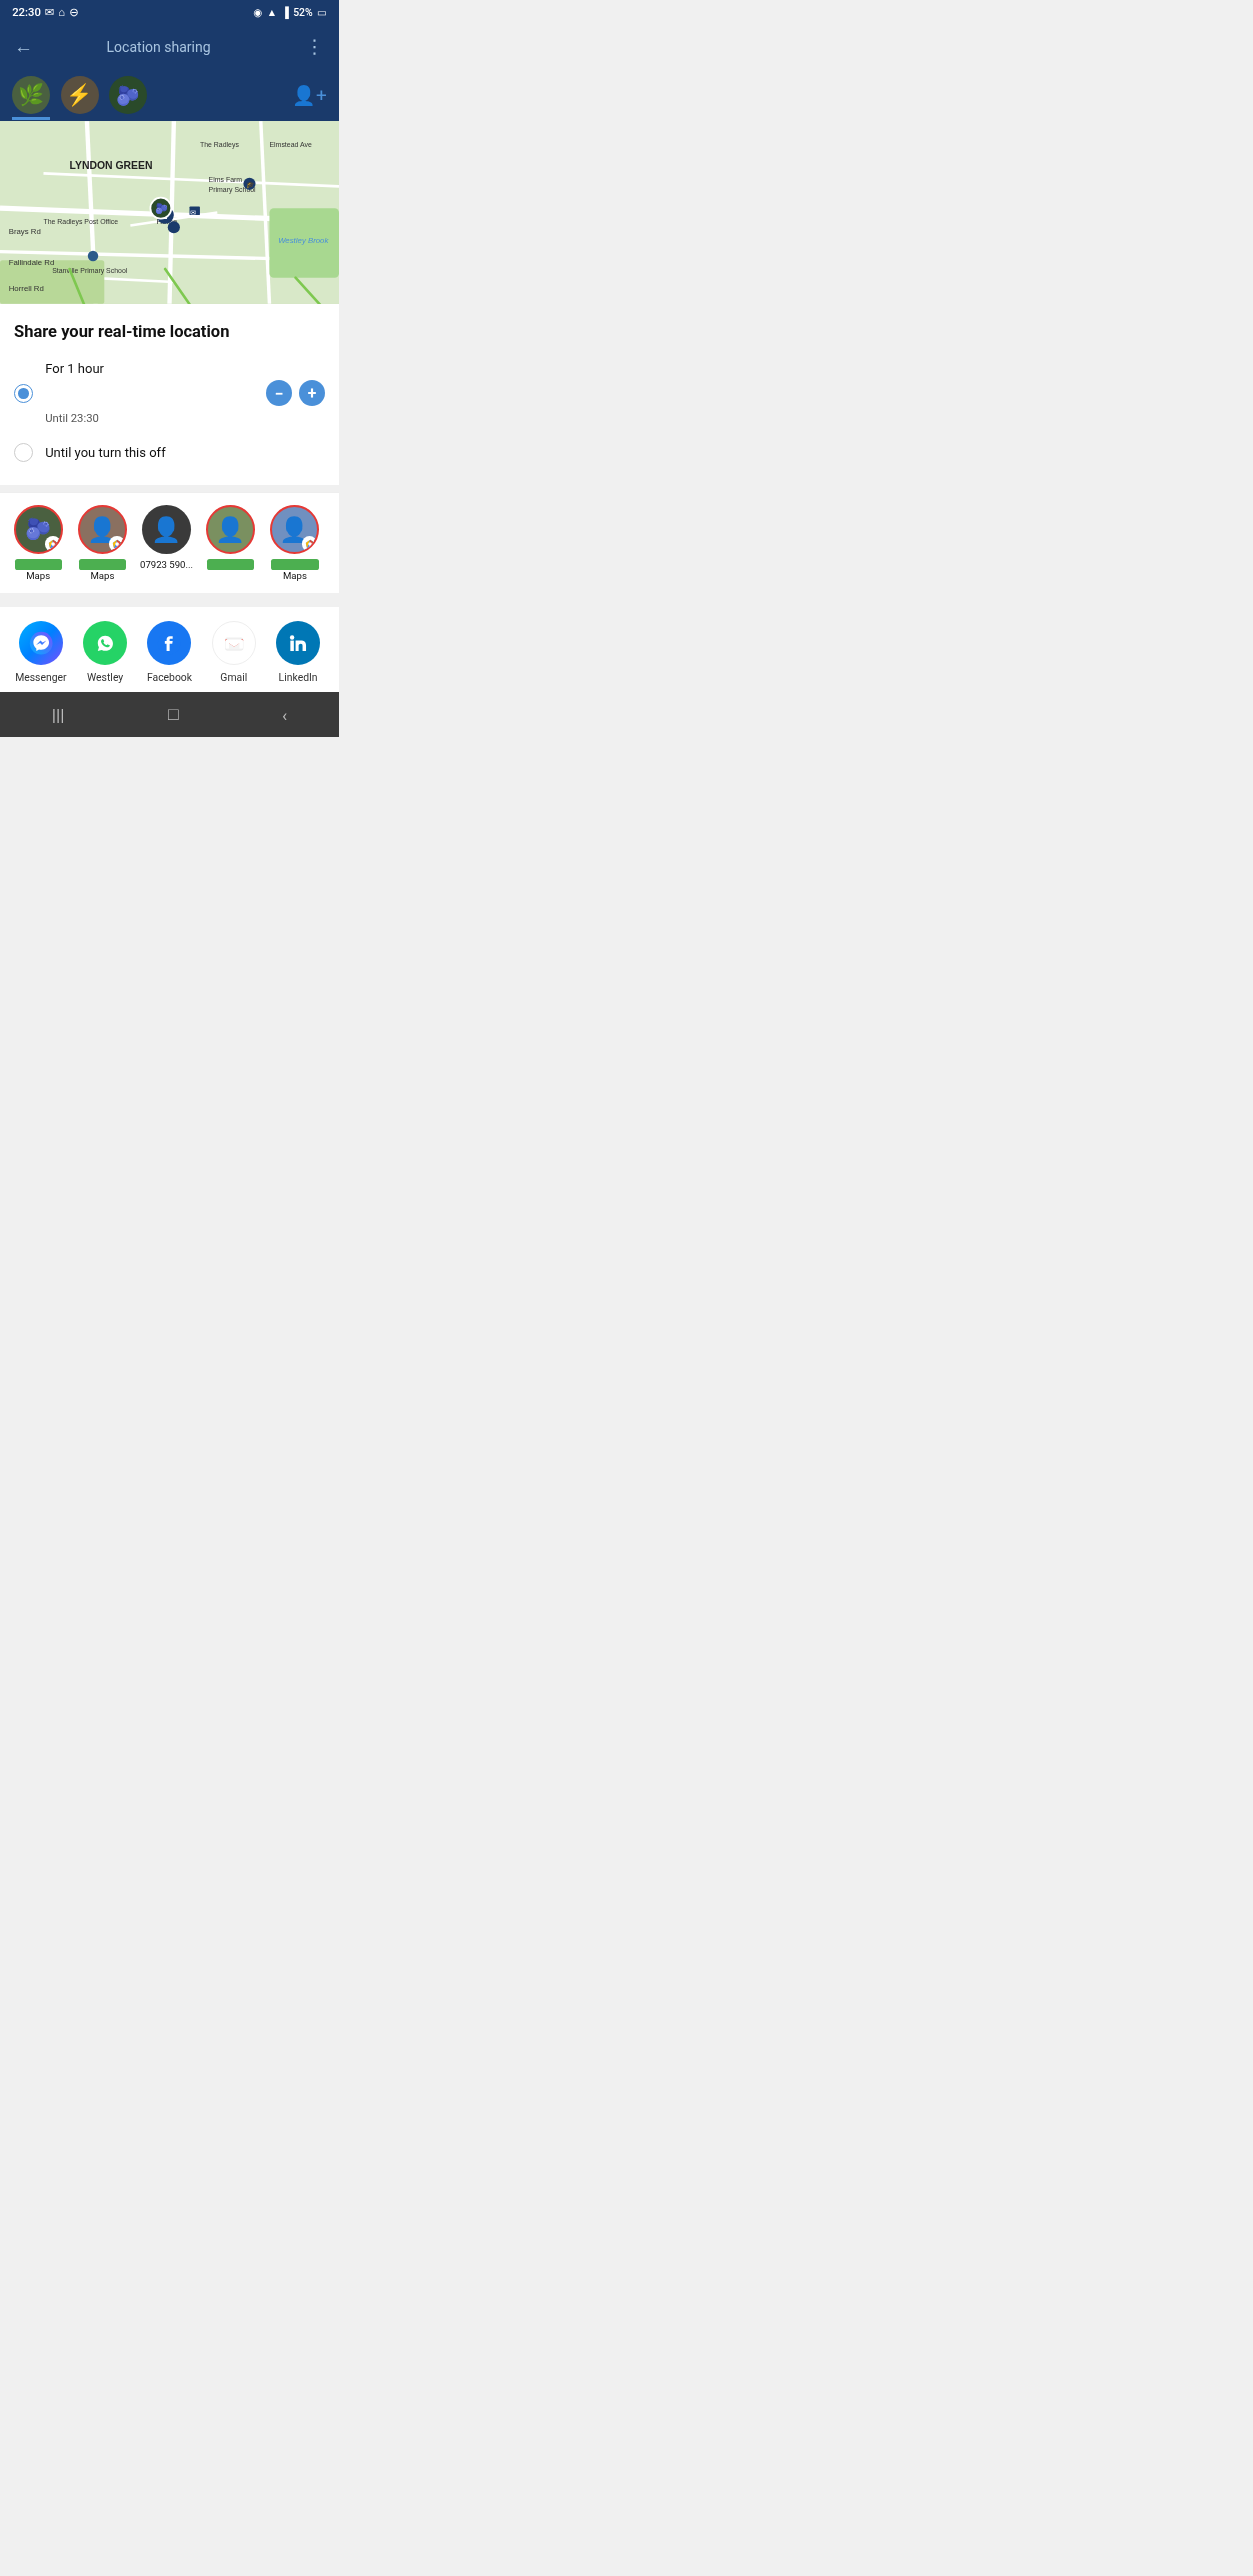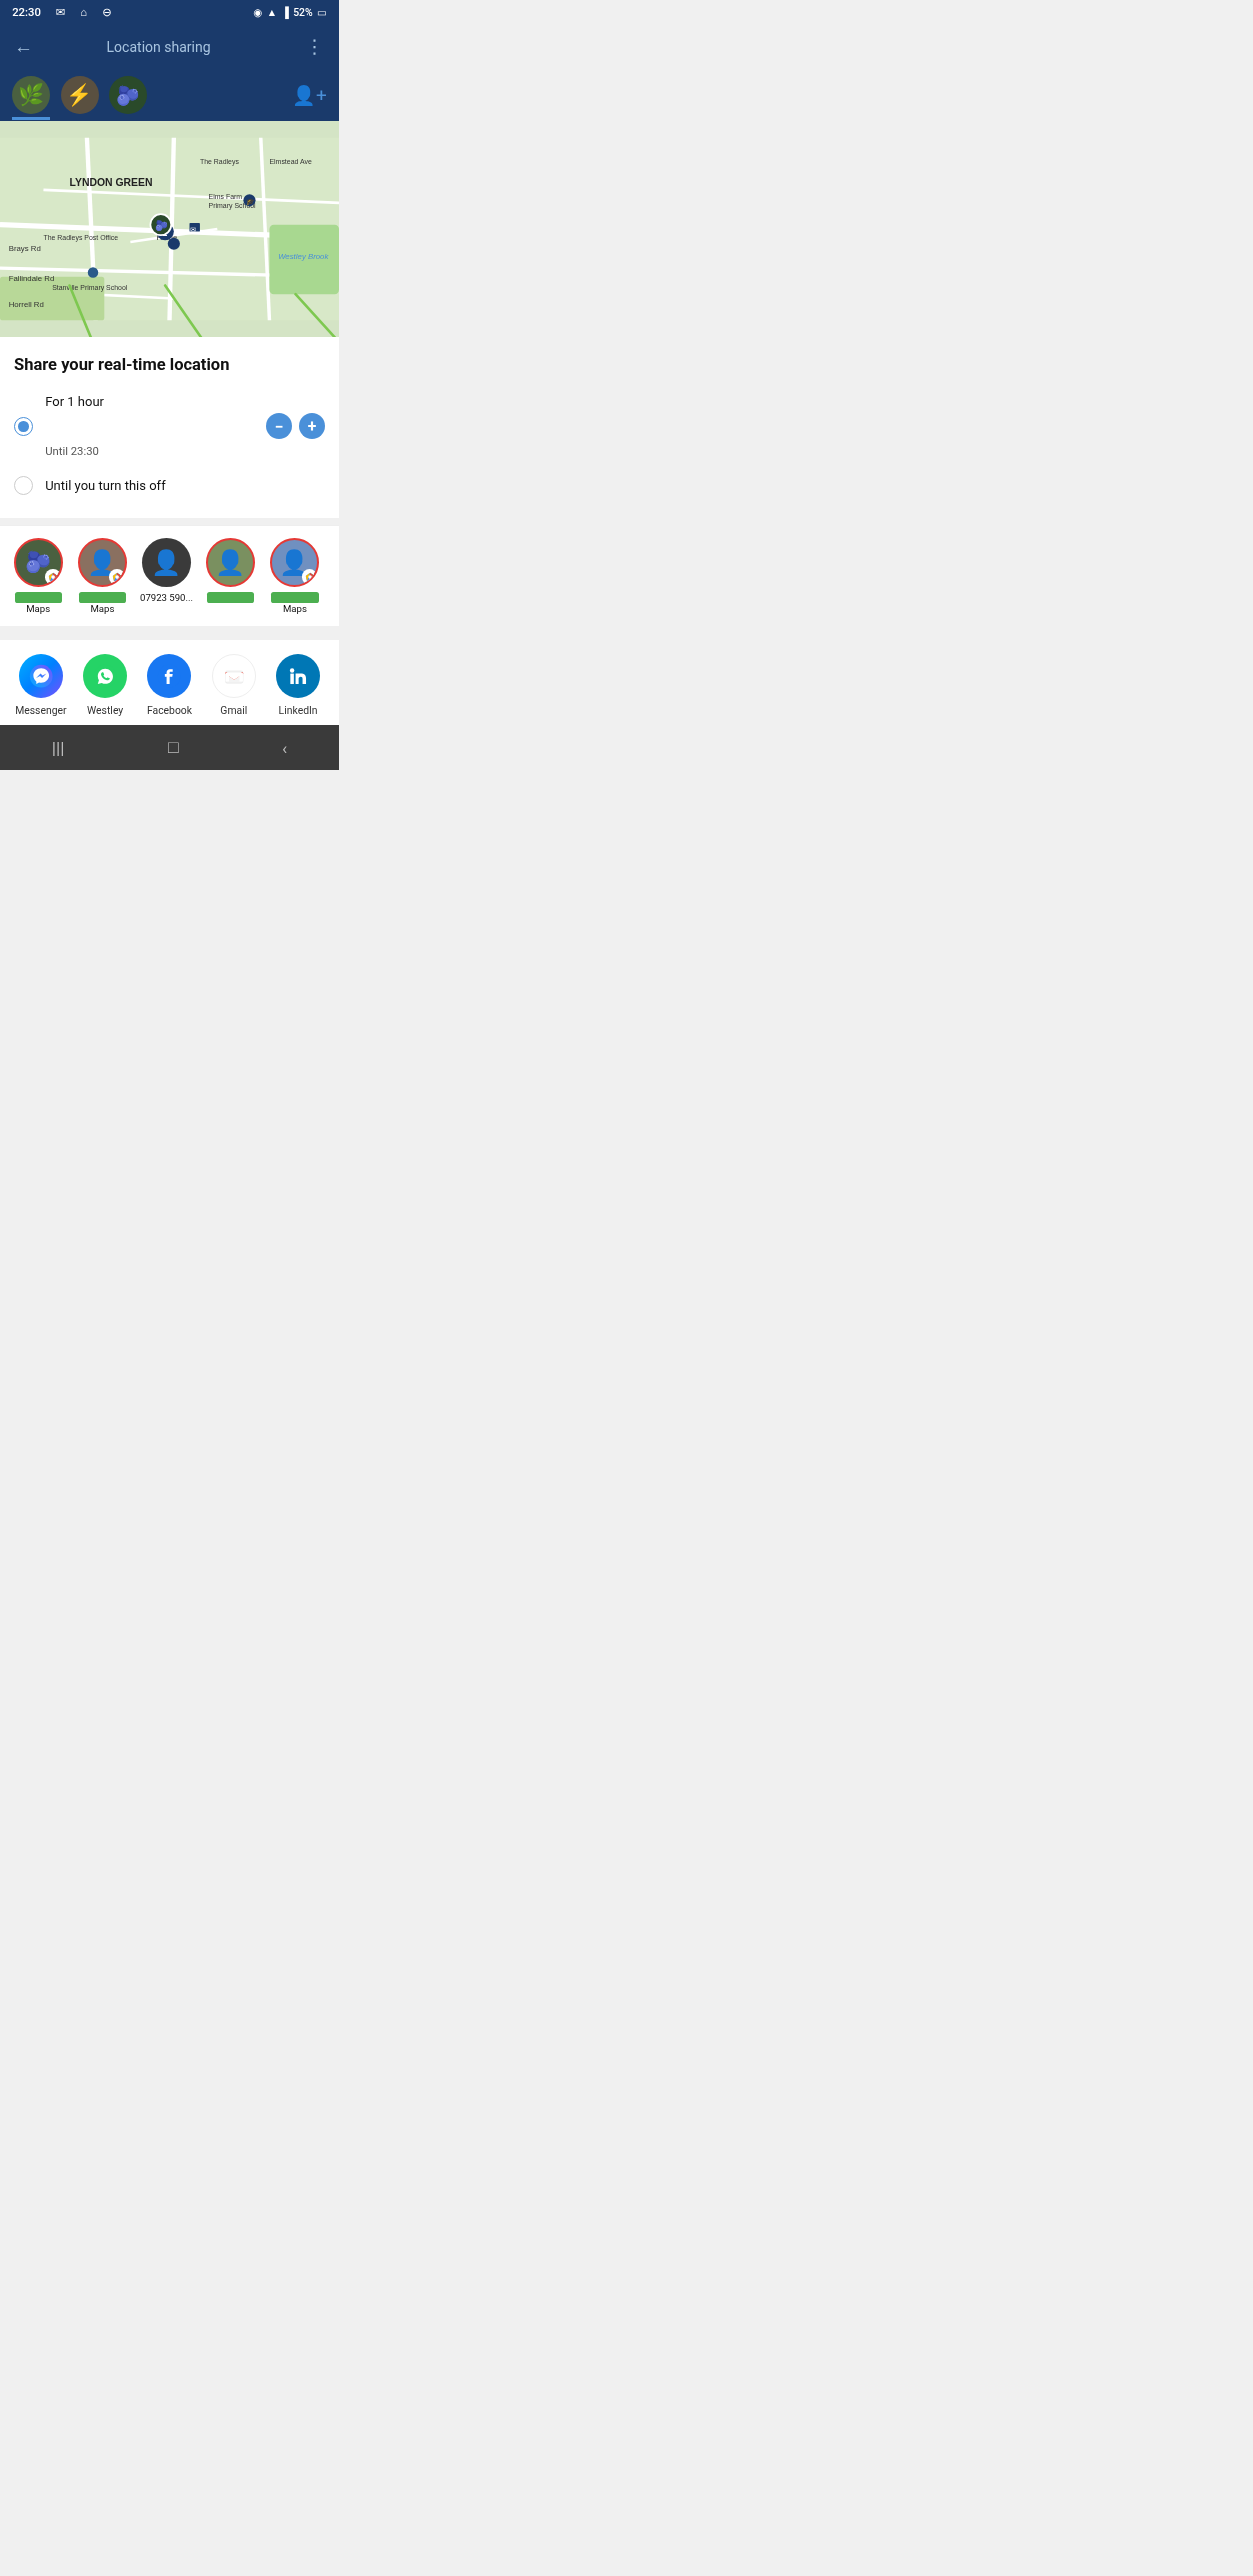--- a/index.html
+++ b/index.html
@@ -19,21 +19,21 @@
       background: #1a3a6b;
       color: white;
       display: flex;
       justify-content: space-between;
       align-items: center;
       padding: 5.2px 12.2px;
       font-size: 11.3px;
       font-weight: 500;
       height: 24.4px;
     }
-    .status-left { display: flex; align-items: center; gap: 15px; }
+    .status-left { display: flex; align-items: center; gap: 4px; }
     .status-right { display: flex; align-items: center; gap: 4.4px; font-size: 10.4px; }
 
     
     .app-bar {
       background: #1a3a6b;
       color: #a8c4e0;
       display: flex;
       align-items: center;
       padding: 0 14px;
       height: 45px;
@@ -81,21 +81,21 @@
     .add-person {
       margin-left: auto;
       color: #4a90d9;
       font-size: 19px;
       cursor: pointer;
     }
 
     
     .map-area {
       width: 100%;
-      height: 216px;
+      height: 183px;
       background: #d4e4c5;
       position: relative;
       overflow: hidden;
     }
 
     
     .share-section {
       background: white;
       padding: 17.4px 14px 14px;
     }

